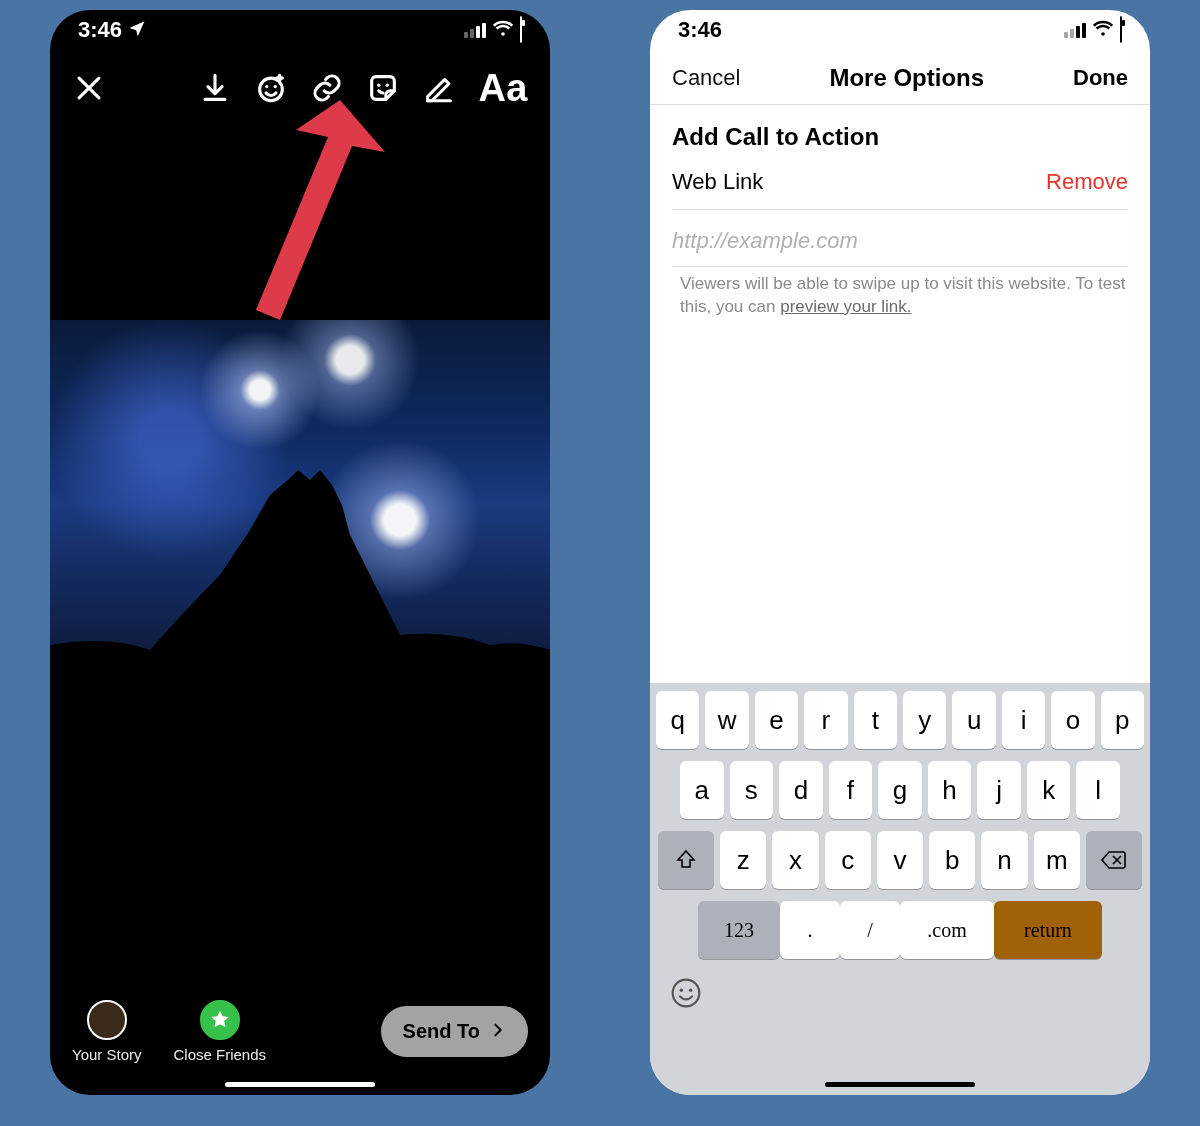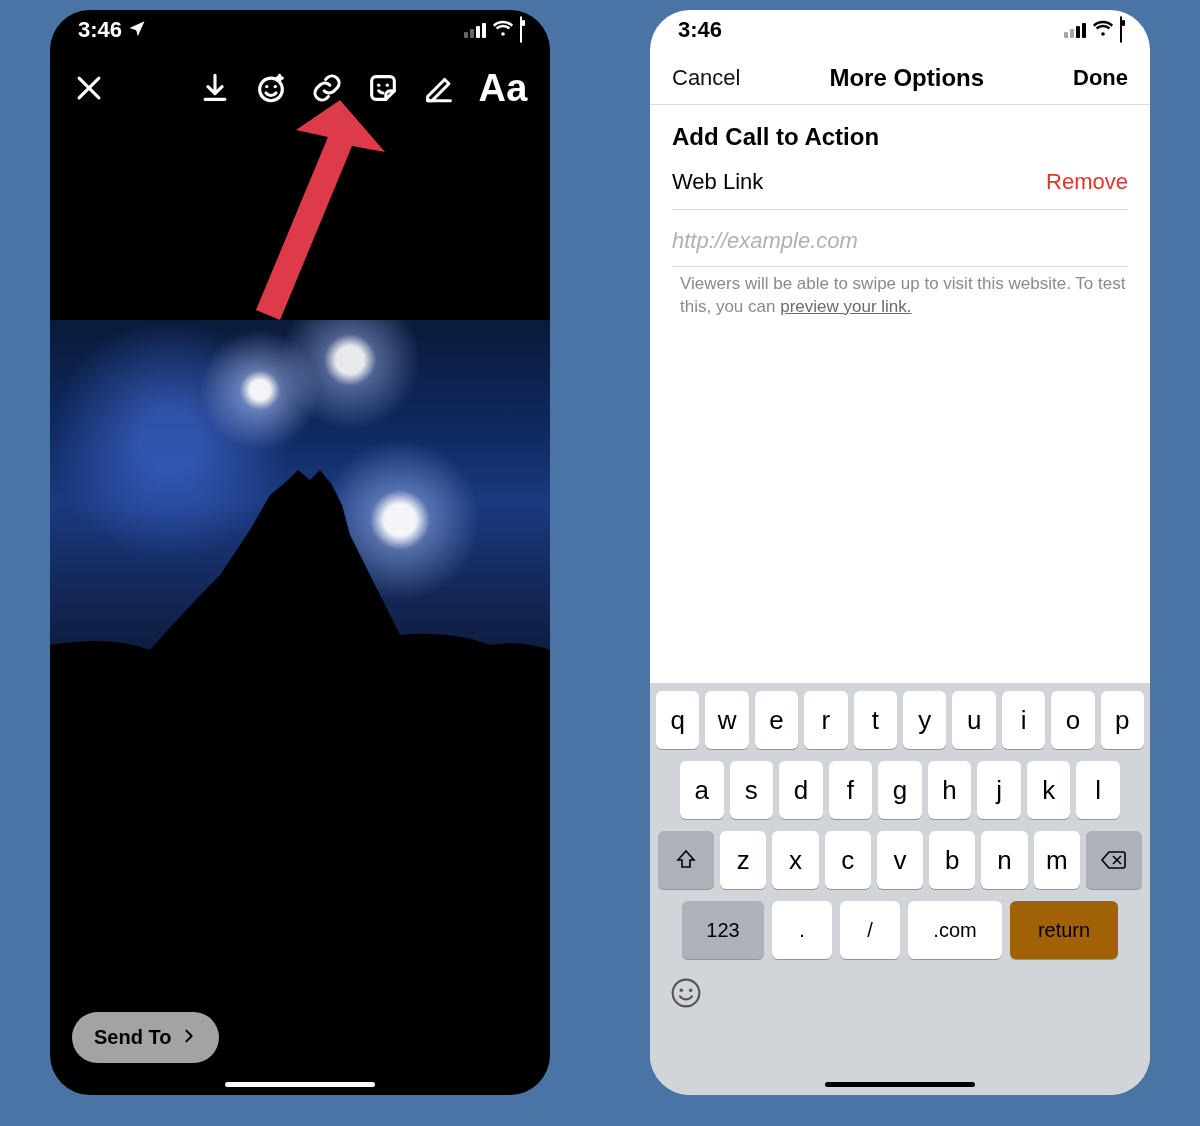--- a/index.html
+++ b/index.html
@@ -180,21 +180,21 @@
     display:flex; align-items:center; justify-content:center;
     font-size:26px;
     flex:1;
     min-width:0;
   }
   .kb-row.r1 .key { flex:1; }
   .kb-row.r2 { padding: 0 24px; }
   .kb-row.r3 .mod { background:#adb1b9; flex:0 0 56px; }
   .kb-row.r3 { padding: 0 2px; }
   .kb-row.r3 .key:not(.mod){ flex:1; }
-  .kb-row.r4 { gap:8px; }
+  .kb-row.r4 { gap:0;font-family:Liberation Serif, serif; }
   .kb-row.r4 .key { flex:0 0 auto; font-size:20px; }
   .key.k123 { width:82px; background:#adb1b9; }
   .key.dot { width:60px; }
   .key.slash { width:60px; }
   .key.dotcom { width:94px; }
   .key.return { width:108px; background:#a16207;}
   .kb-bottom { display:flex; padding: 6px 14px 0; height:60px; align-items:flex-start;}
   .emoji-btn svg { width:32px; height:32px; }
 </style>
 </head>
@@ -286,20 +286,34 @@
   </div>
 
   <div class="story-image">
     <svg class="silhouette" viewBox="0 0 500 250" preserveAspectRatio="xMidYMax meet">
       <path d="M0 250 L0 210 Q60 200 100 215 Q140 170 170 140 L200 95 L220 60 L238 45 L248 35 L260 45 L270 35 L282 50 L292 70 L300 100 L325 150 L350 200 Q400 195 440 210 Q470 205 500 215 L500 250 Z" fill="#000"></path>
       <ellipse cx="255" cy="200" rx="75" ry="70" fill="#000"></ellipse>
     </svg>
   </div>
 
   <div class="story-bottom">
+    <div class="story-dest">
+      <div class="dest-item">
+        <div class="dest-circle"></div>
+        <div class="dest-label">Your Story</div>
+      </div>
+      <div class="dest-item">
+        <div class="dest-circle green">
+          <svg width="22" height="22" viewBox="0 0 24 24">
+              <path d="M12 2l2.9 6 6.6.6-5 4.6 1.5 6.5L12 16.9 6 19.7l1.5-6.5-5-4.6 6.6-.6z" fill="#fff"></path>
+            </svg>
+        </div>
+        <div class="dest-label">Close Friends</div>
+      </div>
+    </div>
     <div class="send-to-btn">
       <span>Send To</span>
       <span>
         <svg width="16" height="16" viewBox="0 0 24 24">
             <path d="M8 4l8 8-8 8" stroke="#000" stroke-width="3" fill="none" stroke-linecap="round" stroke-linejoin="round"></path>
           </svg>
       </span>
     </div>
   </div>
 

